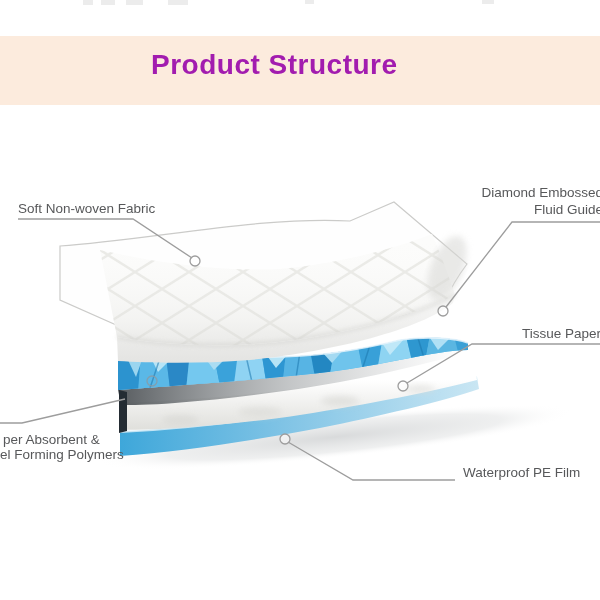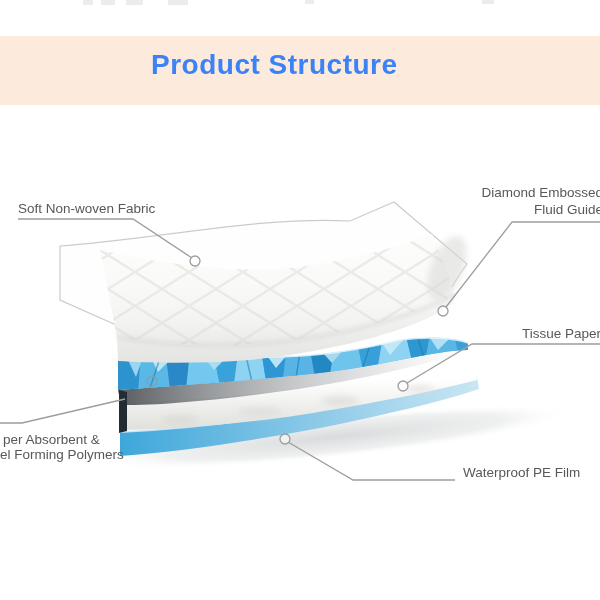--- a/index.html
+++ b/index.html
@@ -1,21 +1,21 @@
 <!DOCTYPE html>
 <html><head>
 <meta charset="utf-8">
 <style>
   html,body{margin:0;padding:0;background:#ffffff;}
   .stage{position:relative;width:600px;height:600px;background:#ffffff;overflow:hidden;
          font-family:"Liberation Sans",sans-serif;}
   .remnant{position:absolute;top:0;height:5px;background:#ececec;}
   .banner{position:absolute;left:0;top:36px;width:600px;height:69px;background:#fcebdd;}
   .page-title{position:absolute;left:151px;top:49px;font-size:28px;font-weight:bold;
-              letter-spacing:.5px;color:#3b82f6;white-space:nowrap;}
+              letter-spacing:.5px;color:#a21caf;white-space:nowrap;}
   svg.diagram{position:absolute;left:0;top:0;}
   svg text{font-family:"Liberation Sans",sans-serif;}
 </style>
 </head>
 <body>
 
 <div class="stage">
 
   <div class="remnant" style="left:83px;width:10px;"></div>
   <div class="remnant" style="left:101px;width:14px;"></div>

